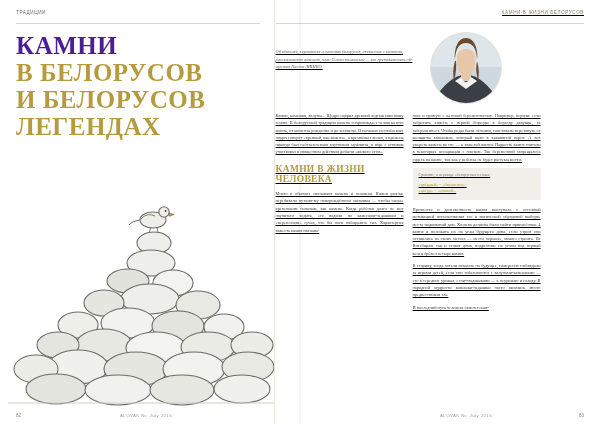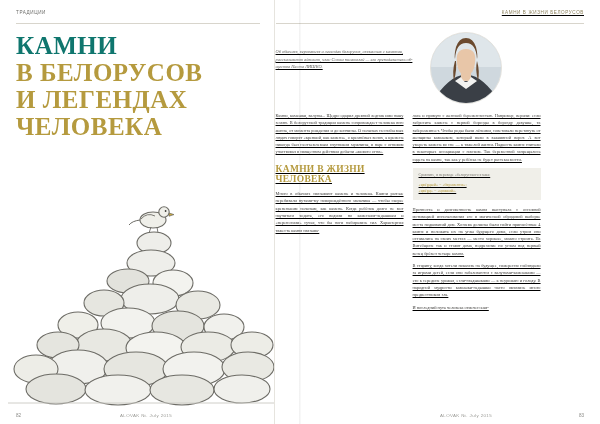--- a/index.html
+++ b/index.html
@@ -56,21 +56,21 @@
   }
   .title {
     font-family: "Liberation Serif", serif;
     font-weight: bold;
     line-height: 1.08;
     margin: 8px 0 0 0;
   }
   .title .l1 {
     display: block;
     font-size: 25px;
-    color: #0f766e;
+    color: #4c1d95;
     letter-spacing: 0.5px;
   }
   .title .l2, .title .l3, .title .l4 {
     display: block;
     font-size: 25px;
     color: #b59a3e;
     letter-spacing: 0.5px;
   }
   .art {
     position: absolute;
@@ -180,22 +180,22 @@
 
 <div class="spread">
 
   <div class="page page-left">
     <div class="running-head">Традиции</div>
     <div class="rule"></div>
 
     <h1 class="title">
       <span class="l1">КАМНИ</span>
       <span class="l2">В БЕЛОРУСОВ</span>
-      <span class="l3">И ЛЕГЕНДАХ</span>
-      <span class="l4">ЧЕЛОВЕКА</span>
+      <span class="l3">И БЕЛОРУСОВ</span>
+      <span class="l4">ЛЕГЕНДАХ</span>
     </h1>
 
     <div class="art">
       <svg viewBox="0 0 286 215" width="286" height="215" xmlns="http://www.w3.org/2000/svg">
 
         <g>
           <ellipse cx="145" cy="27" rx="13" ry="8" fill="#efefe9" stroke="#6d6c66" stroke-width="1.1"></ellipse>
           <circle cx="156" cy="19" r="5.2" fill="#efefe9" stroke="#6d6c66" stroke-width="1.1"></circle>
           <circle cx="157.6" cy="18" r="0.9" fill="#3a3a36"></circle>
           <path d="M161 20 l5 1.6 -5 1.6 z" fill="#c9a83c" stroke="#6d6c66" stroke-width="0.7"></path>

